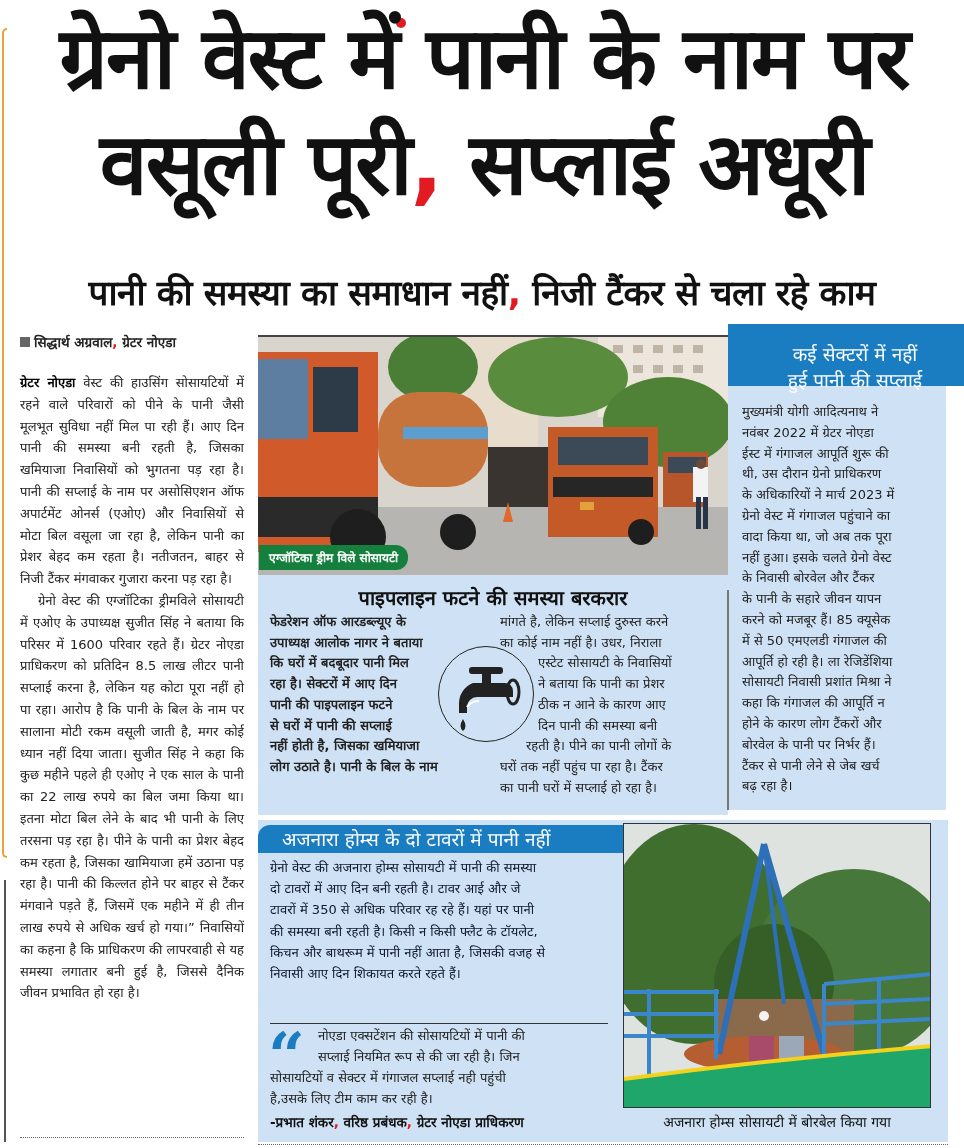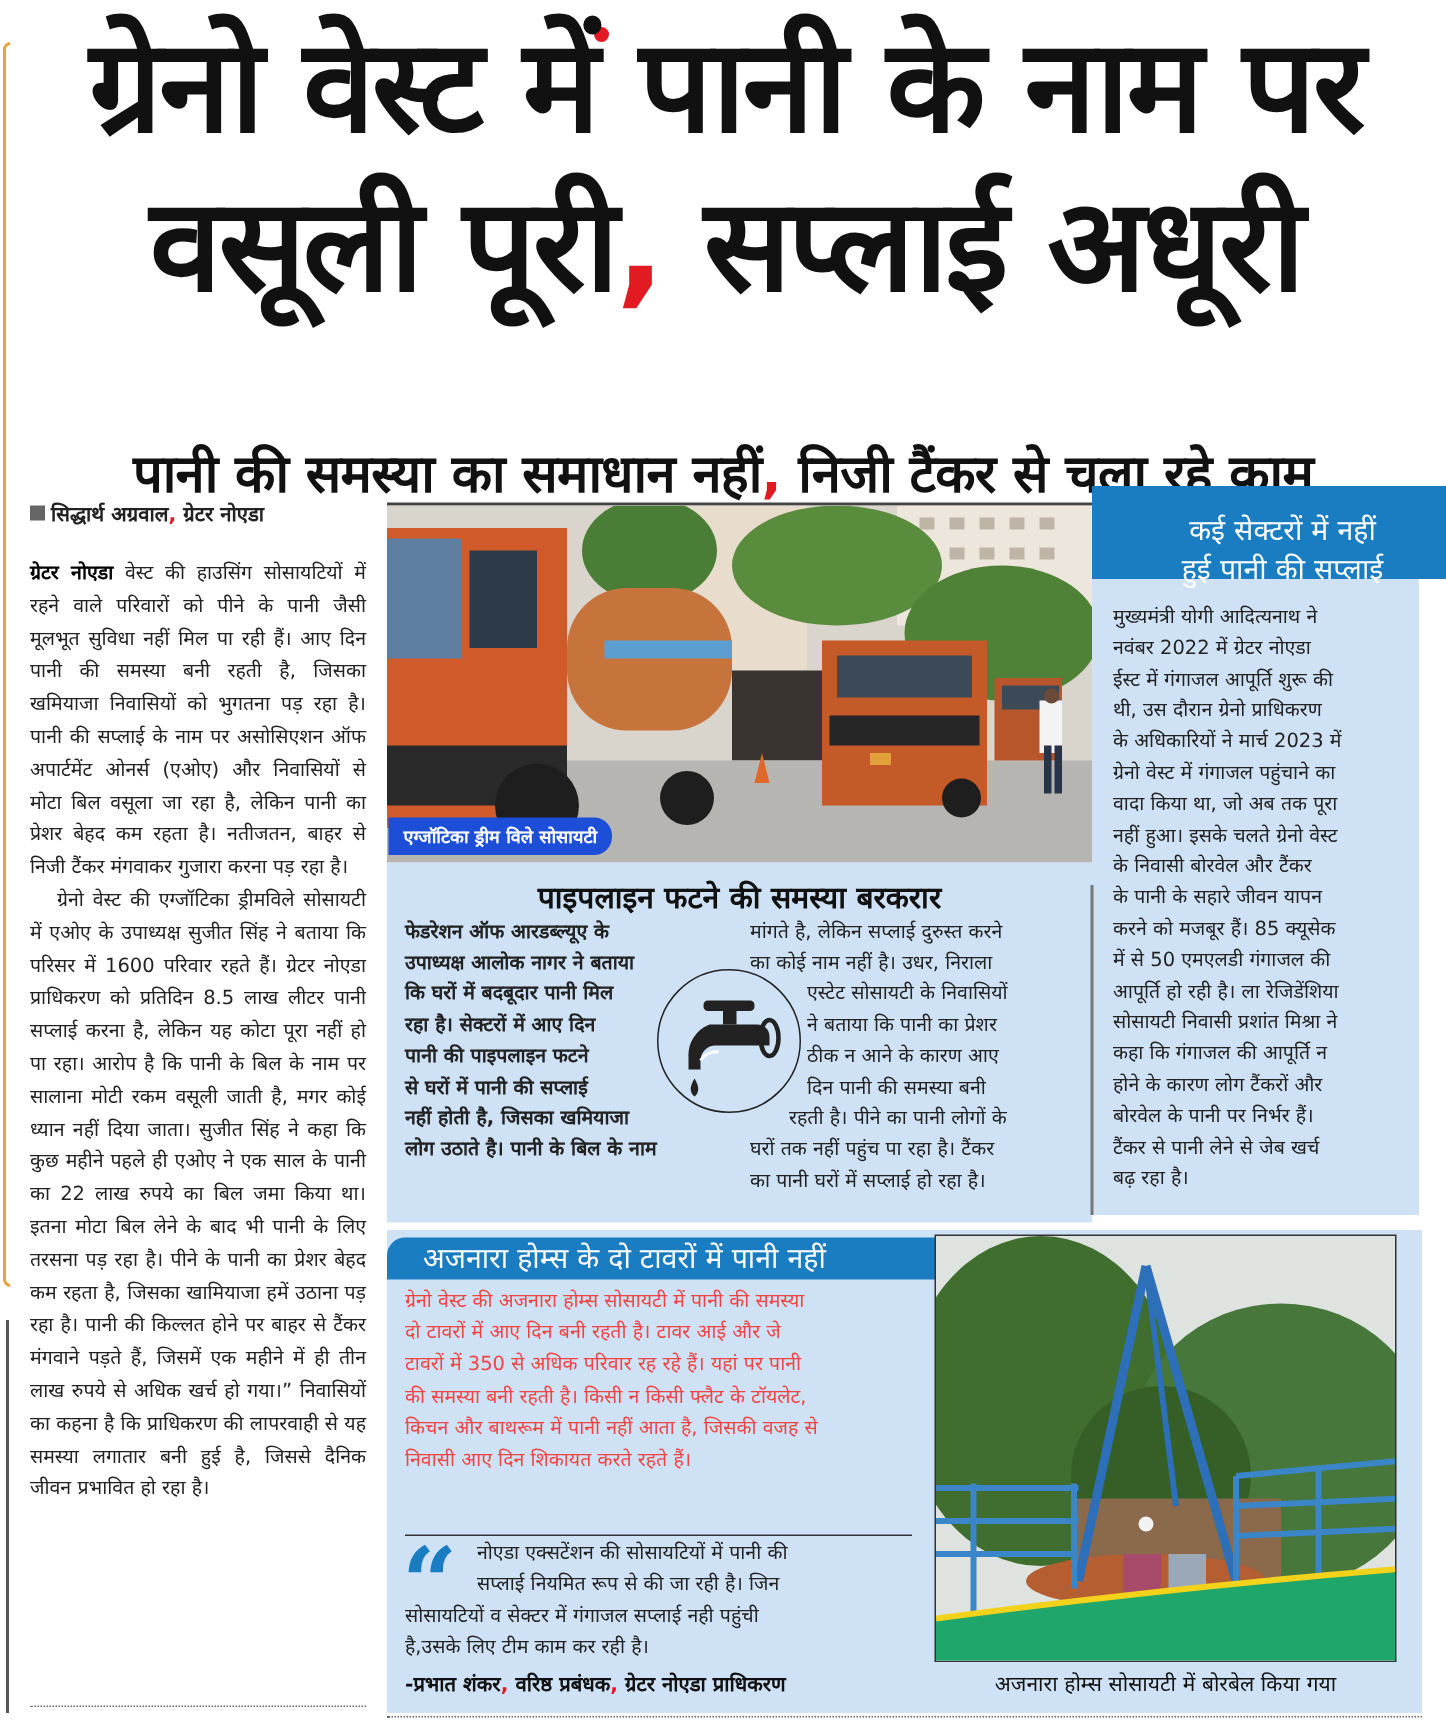--- a/index.html
+++ b/index.html
@@ -8,53 +8,53 @@
 
   .orange-rule-top { position: absolute; left: 2px; top: 28px; width: 5px; height: 830px; border: 2px solid #e8a33a; border-right: none; border-radius: 6px 0 0 6px; }
   .gray-rule-left { position: absolute; left: 4px; top: 880px; width: 2px; height: 262px; background: #555; }
 
   .headline { position: absolute; left: 14px; top: 2px; width: 940px; text-align: center; font-family: "DejaVu Sans", sans-serif; font-weight: bold; color: #111; letter-spacing: -2px; }
   .headline .line1 { font-size: 86px; line-height: 112px; display: block; }
   .headline .line2 { font-size: 86px; line-height: 112px; display: block; margin-top: -6px; }
   .headline .comma { color: #e21b23; }
   .red-dot { position: absolute; left: 396px; top: 18px; width: 10px; height: 10px; background: #e21b23; border-radius: 50%; }
 
-  .subhead { position: absolute; left: 10px; top: 268px; width: 944px; text-align: center; font-size: 35px; line-height: 50px; color: #111; letter-spacing: -0.5px; margin-top: 24px; }
+  .subhead { position: absolute; left: 10px; top: 268px; width: 944px; text-align: center; font-size: 35px; line-height: 50px; color: #111; letter-spacing: -0.5px; }
   .subhead .comma { color: #e21b23; }
 
   .byline { position: absolute; left: 20px; top: 333px; font-size: 13.5px; font-weight: bold; color: #222; }
   .byline .sq { display: inline-block; width: 10px; height: 10px; background: #666; margin-right: 4px; vertical-align: 0; }
   .byline .comma { color: #e21b23; }
 
   .left-col { position: absolute; left: 20px; top: 372px; width: 224px; font-size: 13px; line-height: 21.8px; text-align: justify; color: #222; }
   .left-col p { text-indent: 0; }
   .left-col p.indent { text-indent: 18px; }
   .left-col b { font-weight: bold; color: #000; }
   .dotted-bottom { position: absolute; left: 20px; top: 1137px; width: 224px; border-top: 1px dotted #666; }
 
   .photo1 { position: absolute; left: 258px; top: 335px; width: 470px; height: 240px; overflow: hidden; border-top: 2px solid #444; }
-  .photo1-caption { position: absolute; left: 259px; top: 545px; background: #1d4ed8; color: #fff; font-size: 12px; font-weight: bold; padding: 4px 10px; border-radius: 0 12px 12px 0; }
+  .photo1-caption { position: absolute; left: 259px; top: 545px; background: #15803d; color: #fff; font-size: 12px; font-weight: bold; padding: 4px 10px; border-radius: 0 12px 12px 0; }
 
   .blue-panel { position: absolute; left: 258px; top: 575px; width: 470px; height: 240px; background: #cfe2f5; }
   .pipe-title { position: absolute; left: 258px; top: 584px; width: 470px; text-align: center; font-size: 20px; font-weight: bold; color: #111; }
   .pipe-col { position: absolute; font-size: 13px; line-height: 20.7px; color: #222; }
   .pipe-col.left { left: 270px; top: 612px; width: 220px; font-weight: bold; }
   .pipe-col.right { left: 500px; top: 612px; width: 216px; }
   .pipe-col .line { display: block; white-space: nowrap; }
   .tap-circle { position: absolute; left: 438px; top: 646px; width: 96px; height: 96px; border: 1.5px solid #222; border-radius: 50%; background: #cfe2f5; }
 
   .sidebar { position: absolute; left: 728px; top: 336px; width: 218px; height: 474px; background: #cfe2f5; }
   .sidebar-head { position: absolute; left: 728px; top: 324px; width: 254px; height: 62px; background: #1a7cc1; border-radius: 0 12px 0 0; color: #fff; text-align: center; font-size: 19px; line-height: 26px; padding-top: 17px; }
   .sidebar-body { position: absolute; left: 742px; top: 402px; width: 200px; font-size: 13px; line-height: 20.8px; color: #222; }
   .sidebar-body .line { display: block; white-space: nowrap; }
   .sidebar-divider { position: absolute; left: 727px; top: 590px; width: 2px; height: 220px; background: #777; }
 
   .ajnara-panel { position: absolute; left: 258px; top: 820px; width: 690px; height: 322px; background: #cfe2f5; }
   .ajnara-head { position: absolute; left: 258px; top: 825px; width: 432px; height: 28px; background: #1a7cc1; border-radius: 12px 0 0 0; color: #fff; font-size: 19px; line-height: 28px; padding-left: 24px; }
-  .ajnara-body { position: absolute; left: 270px; top: 857px; width: 350px; font-size: 13px; line-height: 21.2px; color: #ef4444; }
+  .ajnara-body { position: absolute; left: 270px; top: 857px; width: 350px; font-size: 13px; line-height: 21.2px; color: #0f172a; }
   .ajnara-body .line { display: block; white-space: nowrap; }
   .quote-rule { position: absolute; left: 270px; top: 1023px; width: 338px; height: 1px; background: #333; }
   .quote-mark { position: absolute; left: 268px; top: 1024px; font-size: 64px; line-height: 64px; color: #1a7cc1; font-family: "DejaVu Serif", serif; font-weight: bold; }
   .quote-body { position: absolute; left: 270px; top: 1025px; width: 345px; font-size: 13px; line-height: 21px; color: #222; }
   .quote-body .line { display: block; white-space: nowrap; }
   .quote-body .line.first { padding-left: 48px; }
   .quote-body .line.second { padding-left: 48px; }
   .quote-attr { position: absolute; left: 270px; top: 1113px; font-size: 13.5px; font-weight: bold; color: #111; }
   .quote-attr .comma { color: #e21b23; }
 

